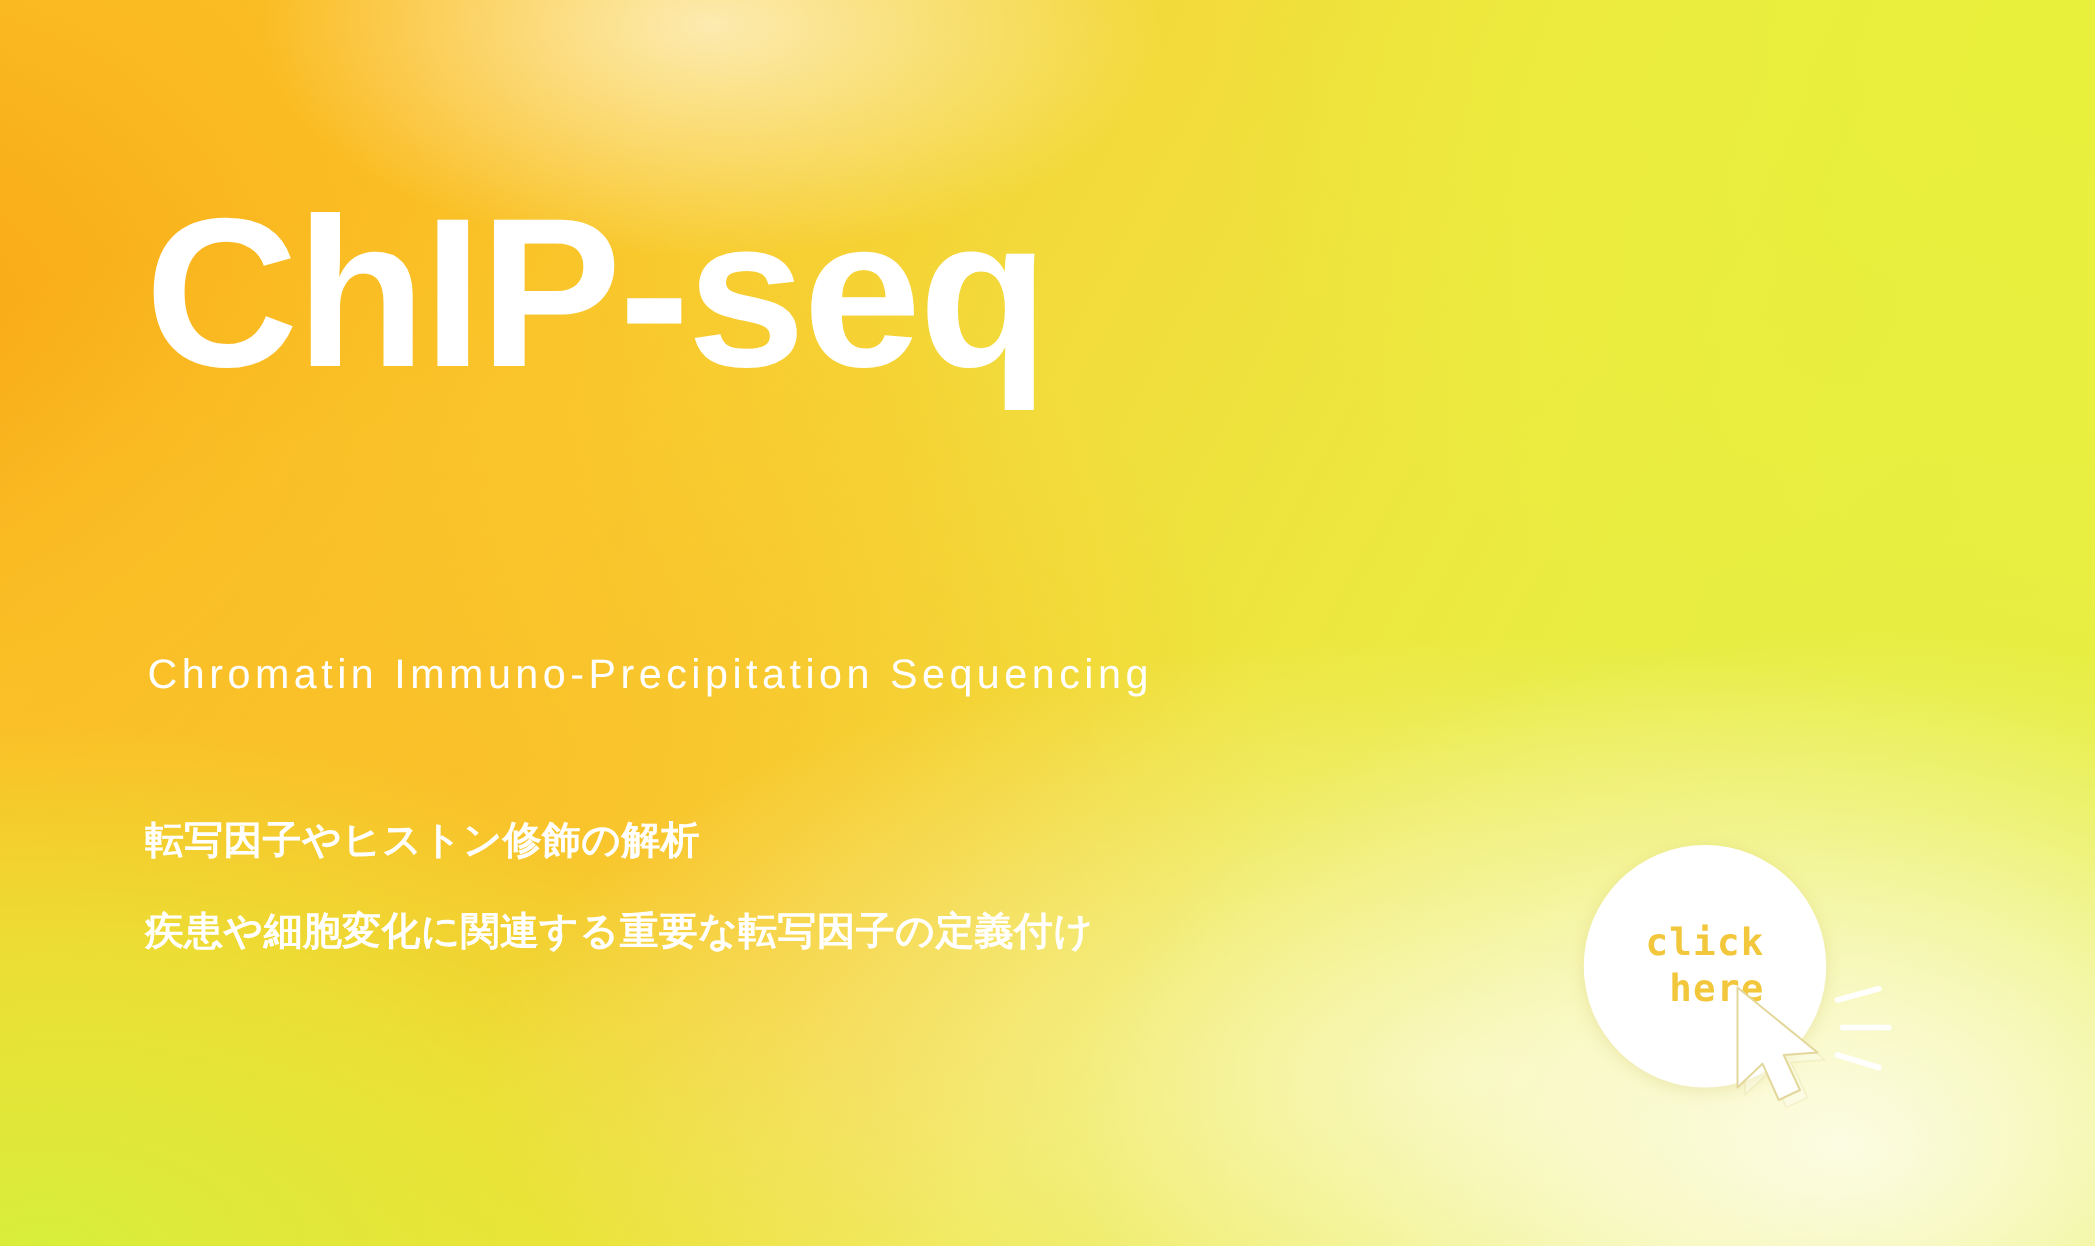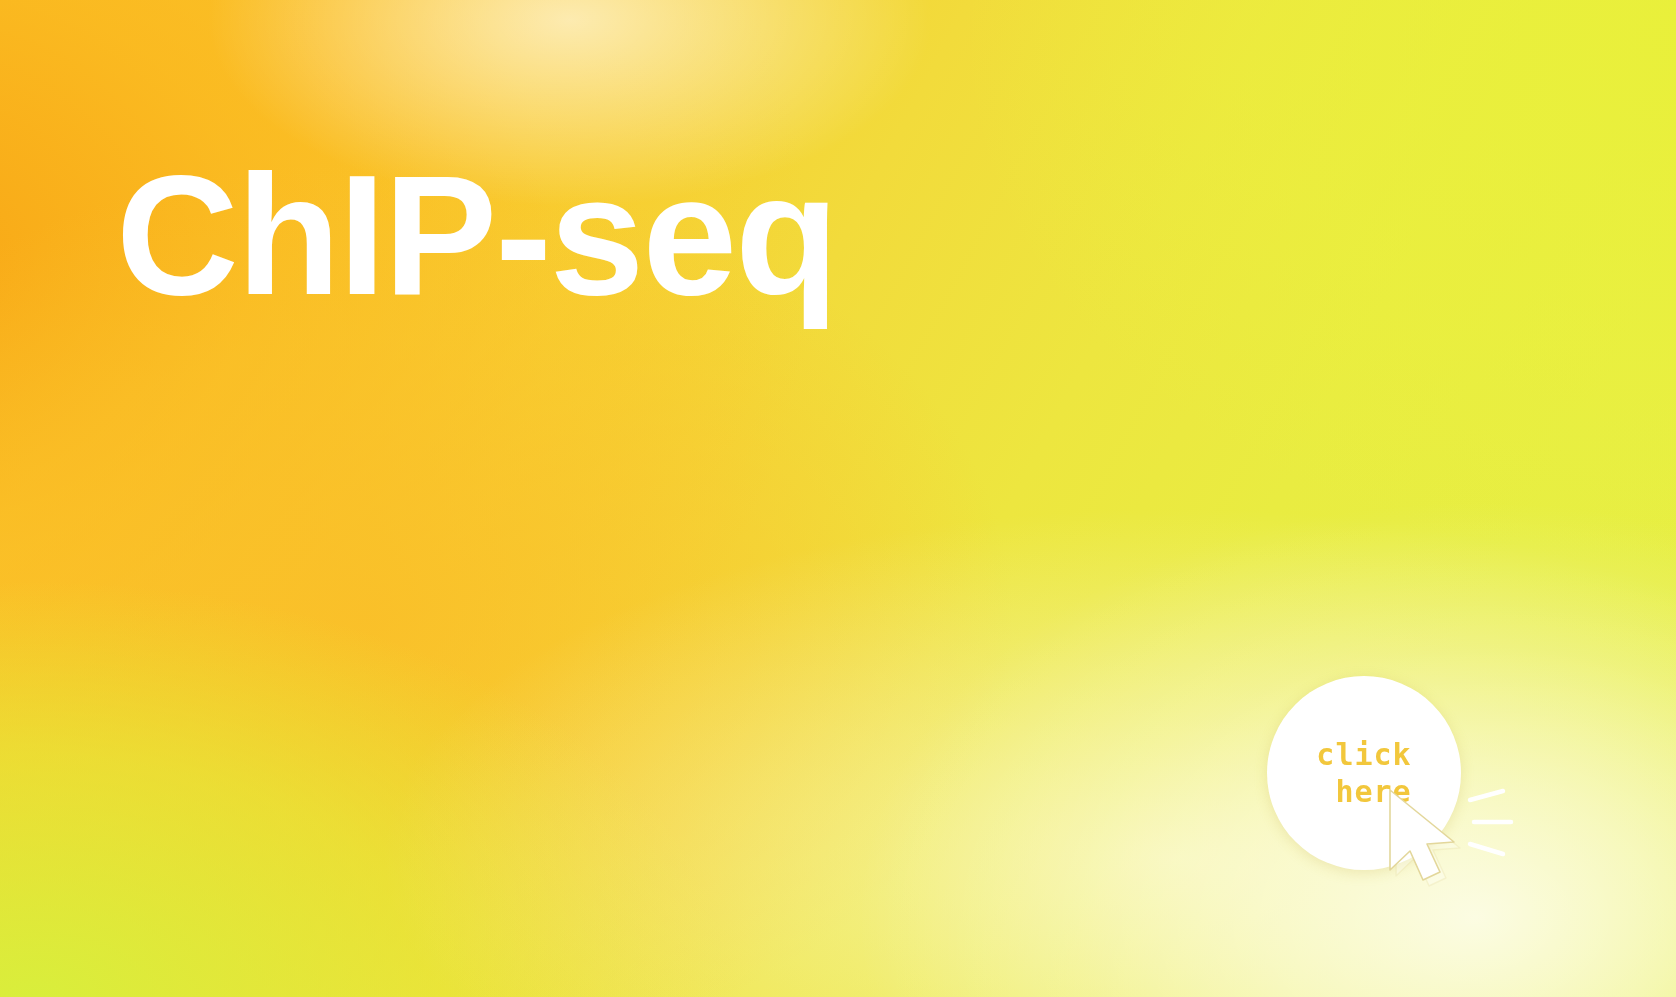--- a/index.html
+++ b/index.html
@@ -205,22 +205,25 @@
   <div class="bg-layer bg-lime-tr"></div>
   <div class="bg-layer bg-glow-top"></div>
   <div class="bg-layer bg-glow-cream"></div>
   <div class="bg-layer bg-glow-br"></div>
 
   <div class="content">
 
     <h1 class="title">ChIP-seq</h1>
 
 
+    <p class="subtitle-en">Chromatin Immuno-Precipitation Sequencing</p>
 
     <ul class="features">
+      <li class="feature-item">転写因子やヒストン修飾の解析</li>
+      <li class="feature-item">疾患や細胞変化に関連する重要な転写因子の定義付け</li>
     </ul>
 
   </div>
 
   <div class="cta">
     <span class="cta-label">click
 here</span>
   </div>
 
   <div class="cursor-wrap">

